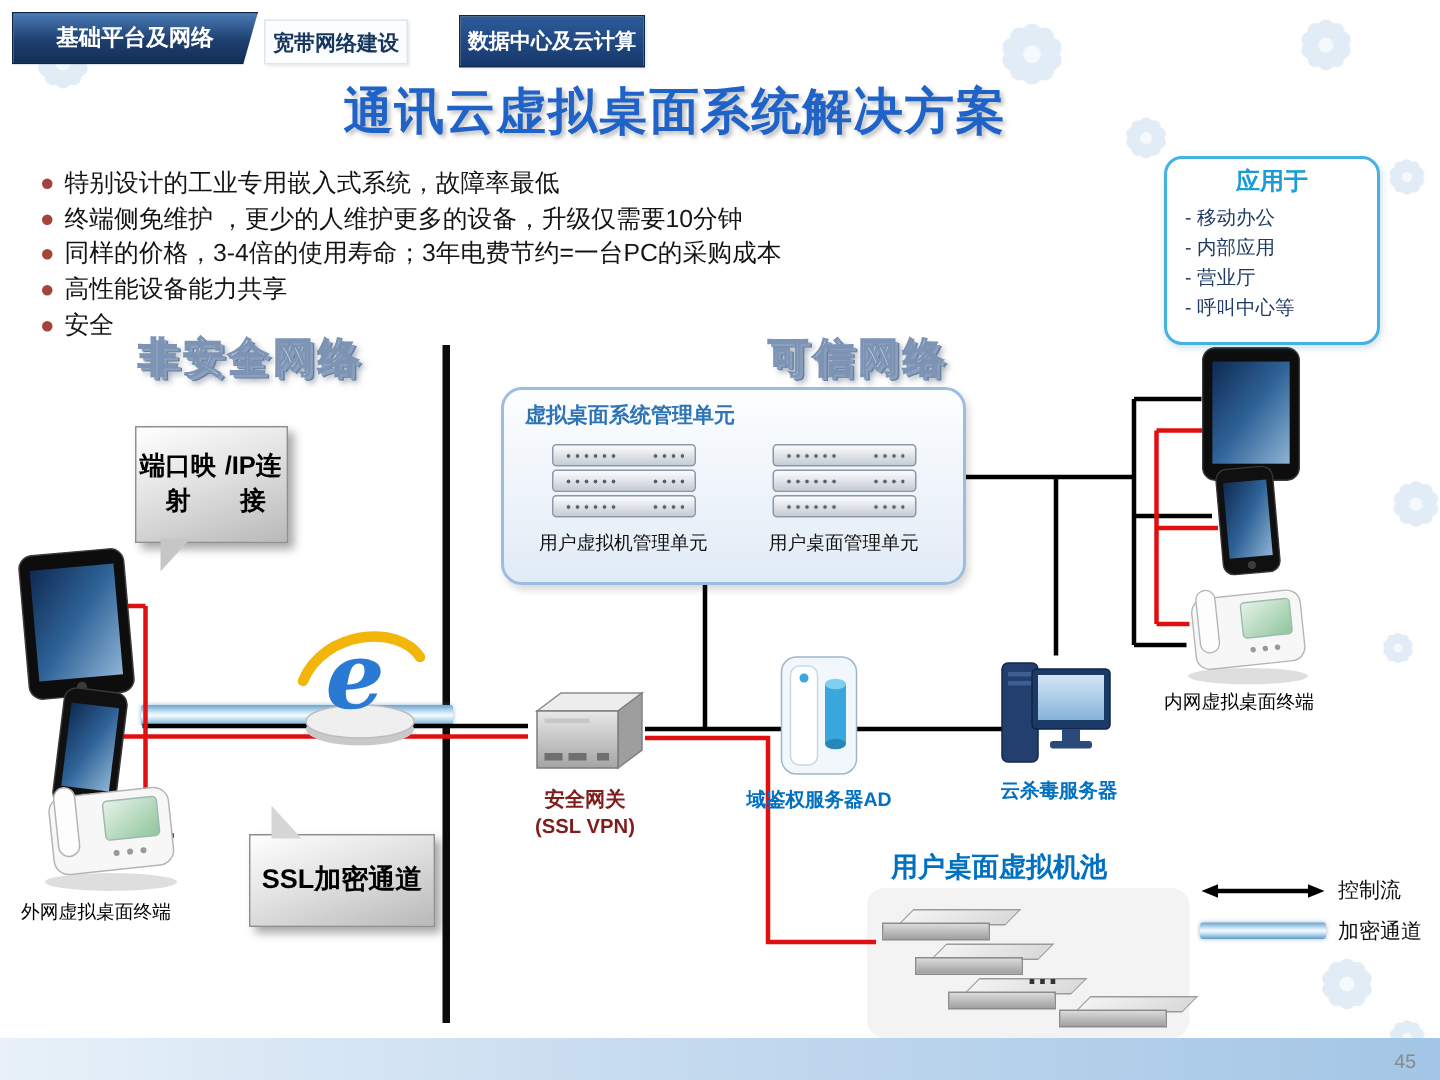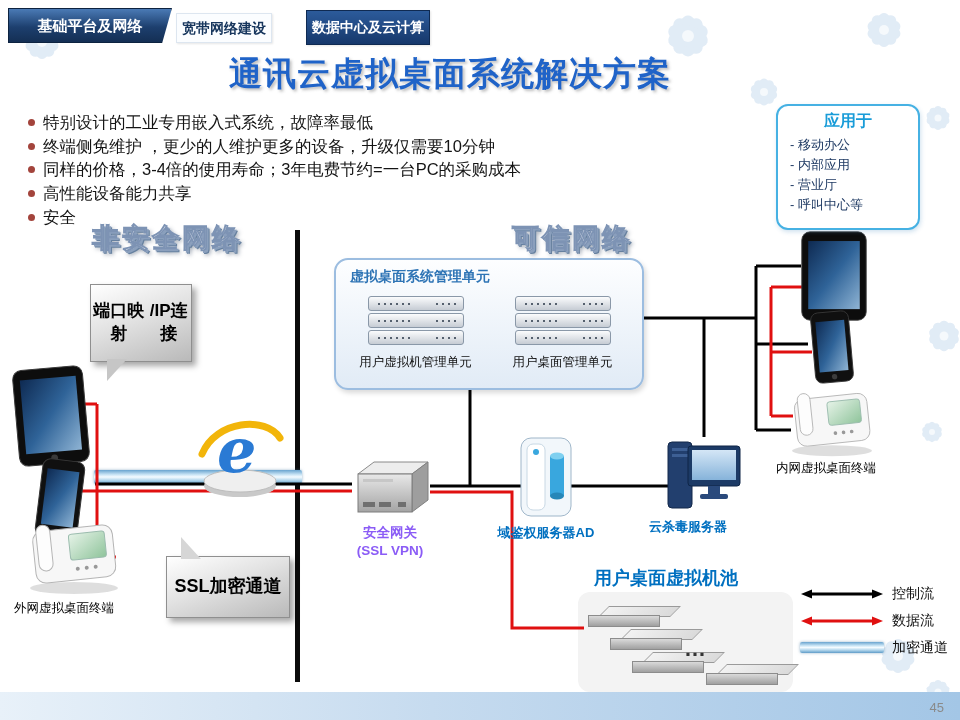--- a/index.html
+++ b/index.html
@@ -81,23 +81,23 @@
   .sbar::after{content:"";position:absolute;right:7px;top:4px;width:22px;height:6px;
     background-image:radial-gradient(circle,#55606e 1.1px,transparent 1.5px);background-size:6px 6px;}
   .unit-label{margin-top:7px;font-size:12.5px;color:#111;}
 
   
   .icon{position:absolute;z-index:3;}
   .icon svg{display:block;width:100%;height:100%;}
 
   
   .lbl{position:absolute;z-index:4;}
-  .gateway-label{left:338px;top:524px;width:104px;text-align:center;font-size:13.5px;font-weight:bold;color:#8b5cf6;line-height:1.3;}
+  .gateway-label{left:338px;top:524px;width:104px;text-align:center;font-size:13.5px;font-weight:bold;color:#7f1d1d;line-height:1.3;}
   .ad-label{left:490px;top:524px;width:112px;text-align:center;font-size:13px;font-weight:bold;color:#0070c0;}
-  .av-label{left:636px;top:518px;width:104px;text-align:center;font-size:13px;font-weight:bold;color:#0070c0;}
+  .av-label{left:654px;top:518px;width:104px;text-align:center;font-size:13px;font-weight:bold;color:#0070c0;}
   .pool-label{left:594px;top:566px;font-size:18px;font-weight:bold;color:#0070c0;}
   .ext-label{left:14px;top:600px;font-size:12.5px;color:#000;}
   .int-label{left:776px;top:460px;font-size:12.5px;color:#000;}
   .pool-bg{position:absolute;left:578px;top:592px;width:215px;height:100px;background:#f3f3f3;border-radius:12px;z-index:1;}
   .pool-ellipsis{position:absolute;left:684px;top:636px;z-index:3;font-size:22px;font-weight:bold;color:#333;}
 
   .slab{position:absolute;width:82px;height:20px;z-index:3;}
   .slab-top{position:absolute;left:10px;top:0;width:70px;height:9px;
     background:linear-gradient(90deg,#f2f2f2,#dadada);border:1px solid #9a9a9a;
     transform:skewX(-45deg);transform-origin:0 100%;}
@@ -445,30 +445,20 @@
       <svg width="84" height="14">
         <g stroke="currentColor" fill="currentColor" color="#000000">
           <line x1="10" y1="7" x2="74" y2="7" stroke-width="3"></line>
           <polygon points="1,7 12,2.5 12,11.5" stroke="none"></polygon>
           <polygon points="83,7 72,2.5 72,11.5" stroke="none"></polygon>
         </g>
       </svg>
       <span class="legend-label">控制流</span>
     </div>
     <div class="legend-row">
-      <svg width="84" height="14">
-        <g stroke="currentColor" fill="currentColor" color="#e01010">
-          <line x1="10" y1="7" x2="74" y2="7" stroke-width="3"></line>
-          <polygon points="1,7 12,2.5 12,11.5" stroke="none"></polygon>
-          <polygon points="83,7 72,2.5 72,11.5" stroke="none"></polygon>
-        </g>
-      </svg>
-      <span class="legend-label">数据流</span>
-    </div>
-    <div class="legend-row">
       <div class="beam beam-swatch"></div>
       <span class="legend-label">加密通道</span>
     </div>
   </div>
 
   <div class="page-number">45</div>
 
 </div>
 
 </body></html>

